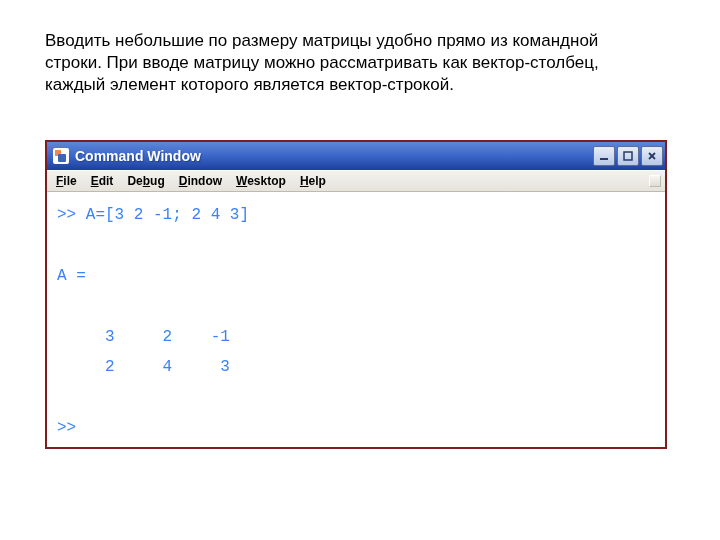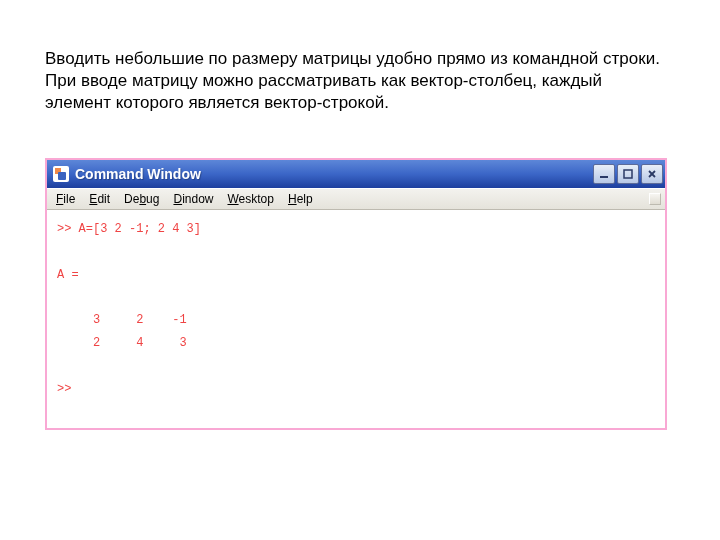--- a/index.html
+++ b/index.html
@@ -7,36 +7,36 @@
     padding: 0;
     width: 720px;
     height: 540px;
     background: #ffffff;
     font-family: Arial, Helvetica, sans-serif;
     color: #000;
     overflow: hidden;
   }
   .slide {
     position: relative;
-    width: 720px;
+    width: 664px;
     height: 540px;
     box-sizing: border-box;
-    padding: 48px 45px 0 45px;
+    padding: 30px 45px 0 45px;
   }
   .intro {
     font-size: 17px;
     line-height: 1.3;
     margin: 0 0 30px 0;
     max-width: 620px;
   }
 
   
   .win {
     width: 622px;
-    border: 2px solid #f9a8d4; 
+    border: 2px solid #7f1d1d; 
     box-sizing: border-box;
     font-family: "Courier New", Courier, monospace;
     margin-top: 44px;
   }
 
   
   .titlebar {
     height: 28px;
     display: flex;
     align-items: center;
@@ -109,43 +109,44 @@
     padding: 0 2px;
     box-sizing: border-box;
     font-family: Tahoma, Arial, sans-serif;
     font-size: 12px;
     position: relative;
   }
   .menu-item {
     padding: 2px 7px;
     color: #000;
     cursor: default;
+    font-weight: bold;
   }
   .menu-item .ul { text-decoration: underline; }
   .menubar::after { 
     content: "";
     position: absolute;
     right: 4px;
     top: 4px;
     width: 12px;
     height: 12px;
     border: 1px solid #bdbab0;
     border-top-color: #ffffff;
     border-left-color: #ffffff;
     background: linear-gradient(to bottom, #f7f6f2, #e0ddd3);
     box-sizing: border-box;
   }
 
   
   .client {
     background: #ffffff;
     padding: 8px 10px 4px 10px;
-    font-size: 12px;
+    font-size: 16px;
     line-height: 1.9;
-    color: #ef4444;
+    color: #3b82f6;
     min-height: 218px;
     box-sizing: border-box;
     white-space: pre;
   }
 </style>
 </head>
 <body>
 
 <div class="slide">
 

